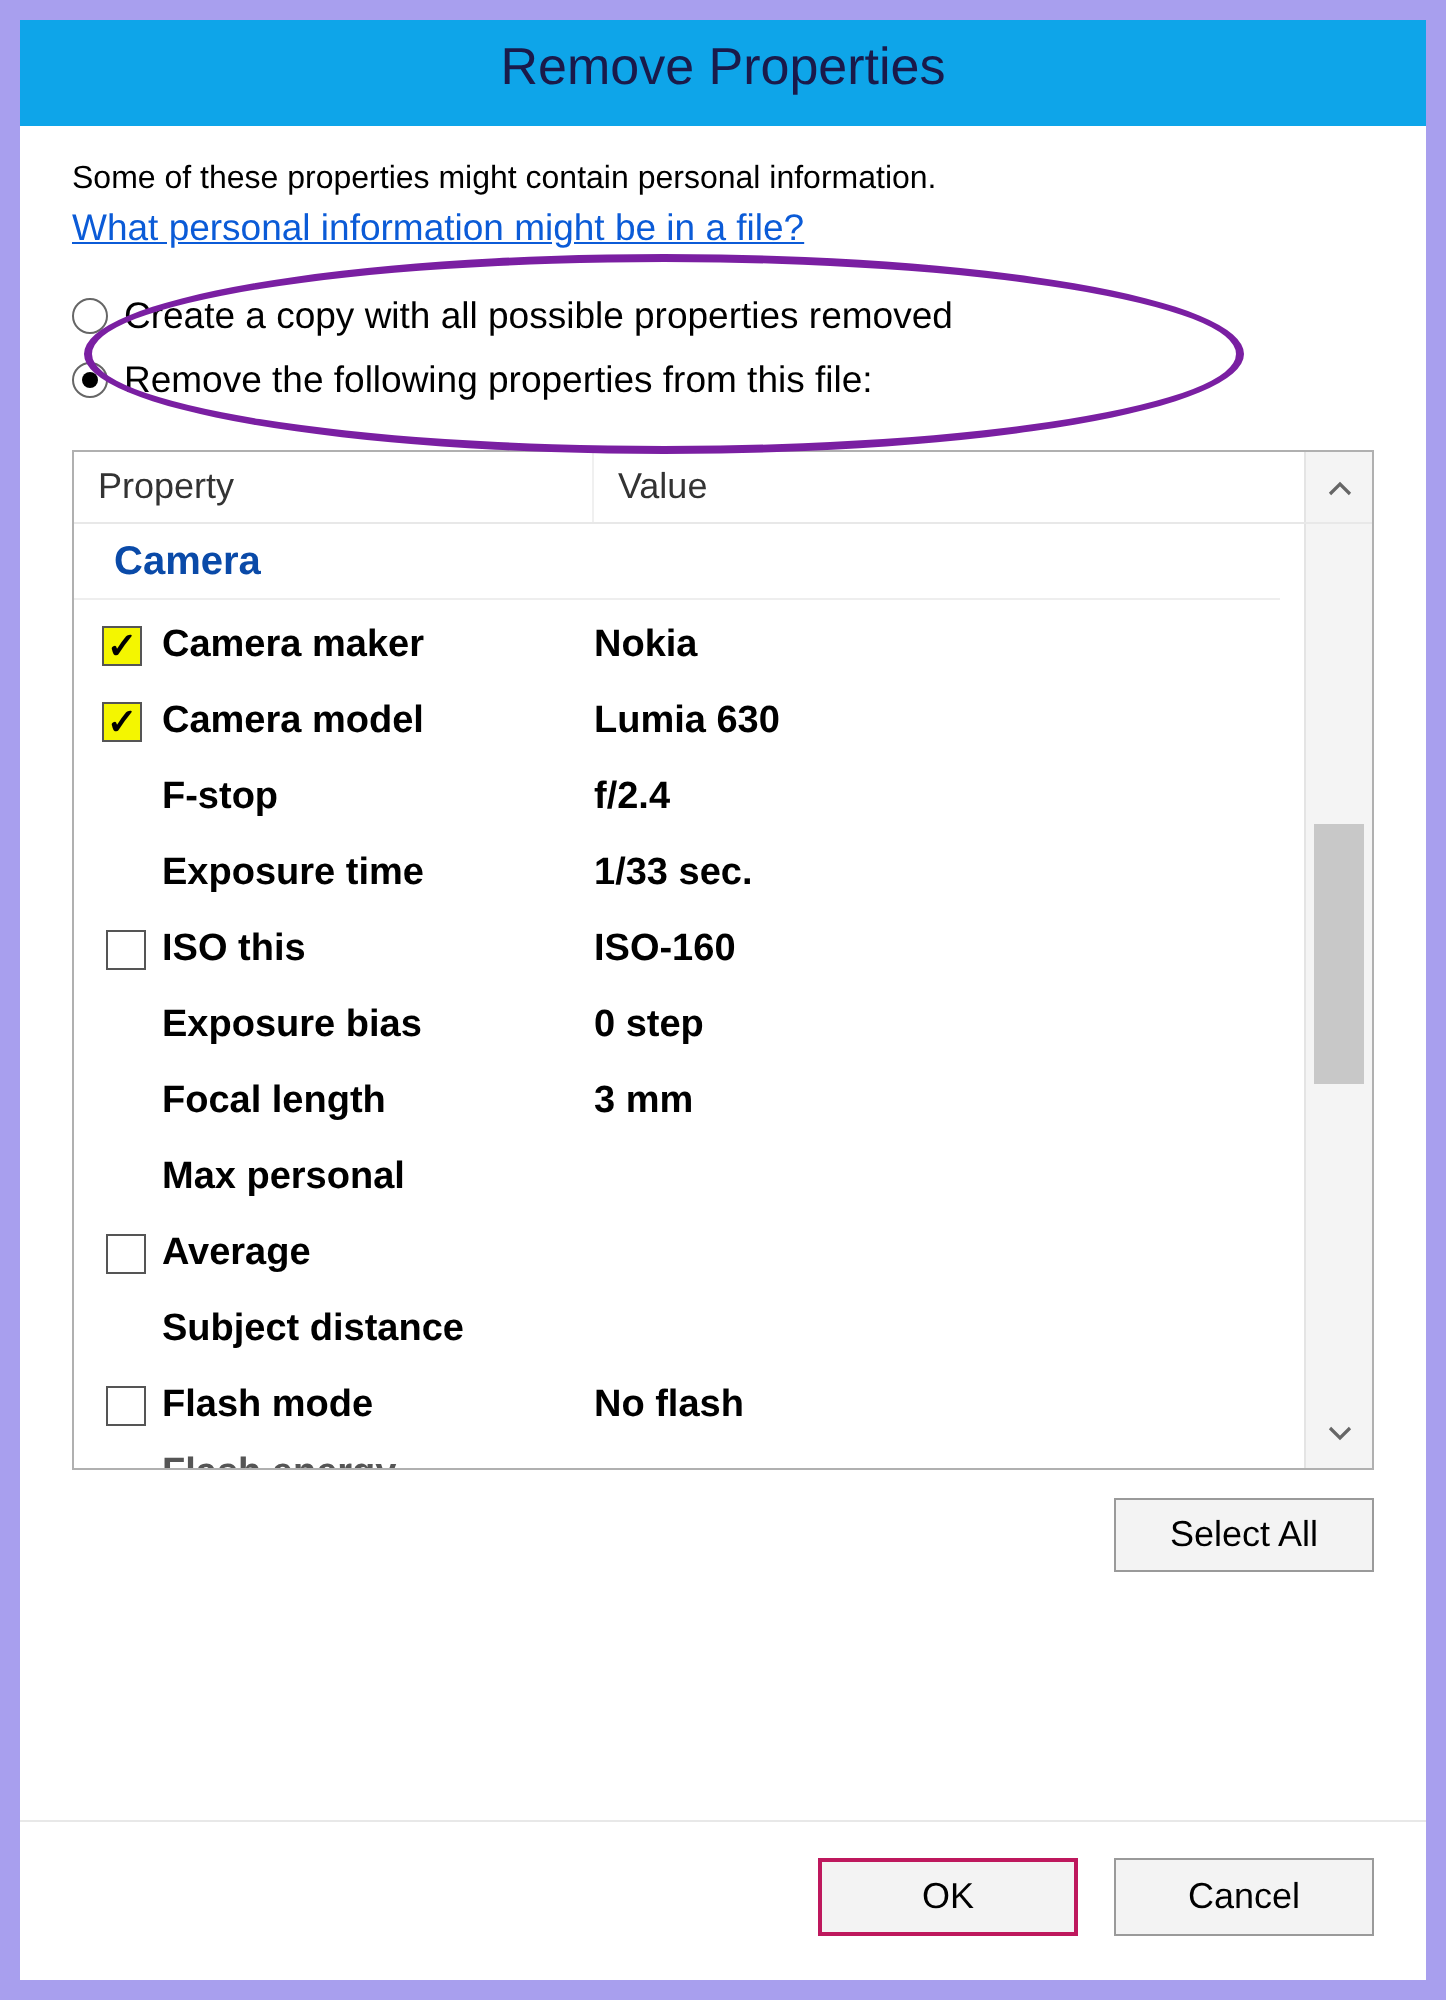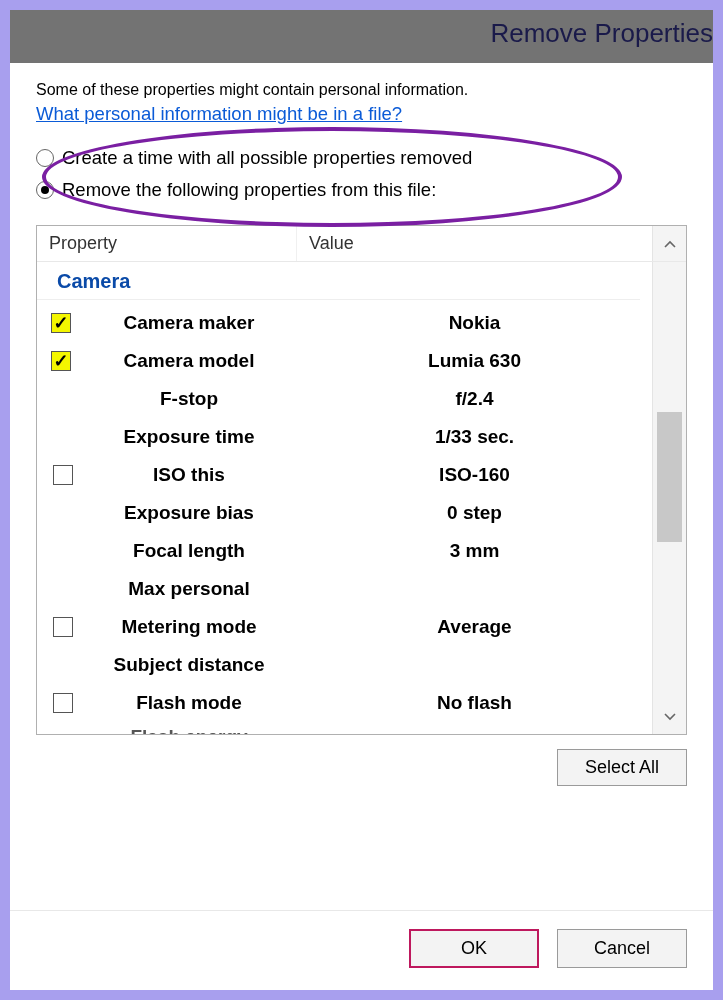--- a/index.html
+++ b/index.html
@@ -13,22 +13,22 @@
       color: #000;
     }
     .window {
       background: #fff;
       width: 100%;
       height: 100%;
       display: flex;
       flex-direction: column;
     }
     .titlebar {
-      background: #737373;
-      text-align: right;
+      background: #0ea5e9;
+      text-align: center;
       padding: 8px 0 14px 0;
     }
     .title {
       font-size: 26px;
       color: #1a1a4a;
       font-weight: 400;
     }
     .content {
       padding: 18px 26px 0 26px;
       flex: 1;
@@ -131,21 +131,20 @@
       border-bottom: 1px solid #eee;
       margin: 0 12px 4px 0;
     }
     .row {
       display: flex;
       align-items: center;
       padding: 3px 0 3px 16px;
       font-size: 19px;
       gap: 0;
       height: 38px;
-      text-align: center;
     }
     .cbwrap {
       width: 28px;
       display: flex;
       justify-content: flex-start;
     }
     .checkbox {
       width: 20px;
       height: 20px;
       border: 1.5px solid #555;
@@ -242,21 +241,21 @@
   <div class="content">
 
     <div class="intro-text">Some of these properties might contain personal information.</div>
     <a class="help-link">What personal information might be in a file?</a>
 
     <div class="radio-group">
       <div class="annotation-ellipse"></div>
 
       <div class="radio-row">
         <span class="radio"></span>
-        <span>Create a time with all possible properties removed</span>
+        <span>Create a copy with all possible properties removed</span>
       </div>
 
       <div class="radio-row">
         <span class="radio selected"></span>
         <span>Remove the following properties from this file:</span>
       </div>
     </div>
 
     <div class="list-container">
       <div class="list-header">
@@ -326,21 +325,20 @@
             <span class="cbwrap">
                 <span class="checkbox"></span>
               </span>
             <span class="prop-label">Max personal</span>
             <span class="prop-value"></span>
           </div>
           <div class="row">
             <span class="cbwrap">
                 <span class="checkbox"></span>
               </span>
-            <span class="prop-label">Metering mode</span>
             <span class="prop-value">Average</span>
           </div>
           <div class="row nocb">
             <span class="cbwrap">
                 <span class="checkbox"></span>
               </span>
             <span class="prop-label">Subject distance</span>
             <span class="prop-value"></span>
           </div>
           <div class="row">

